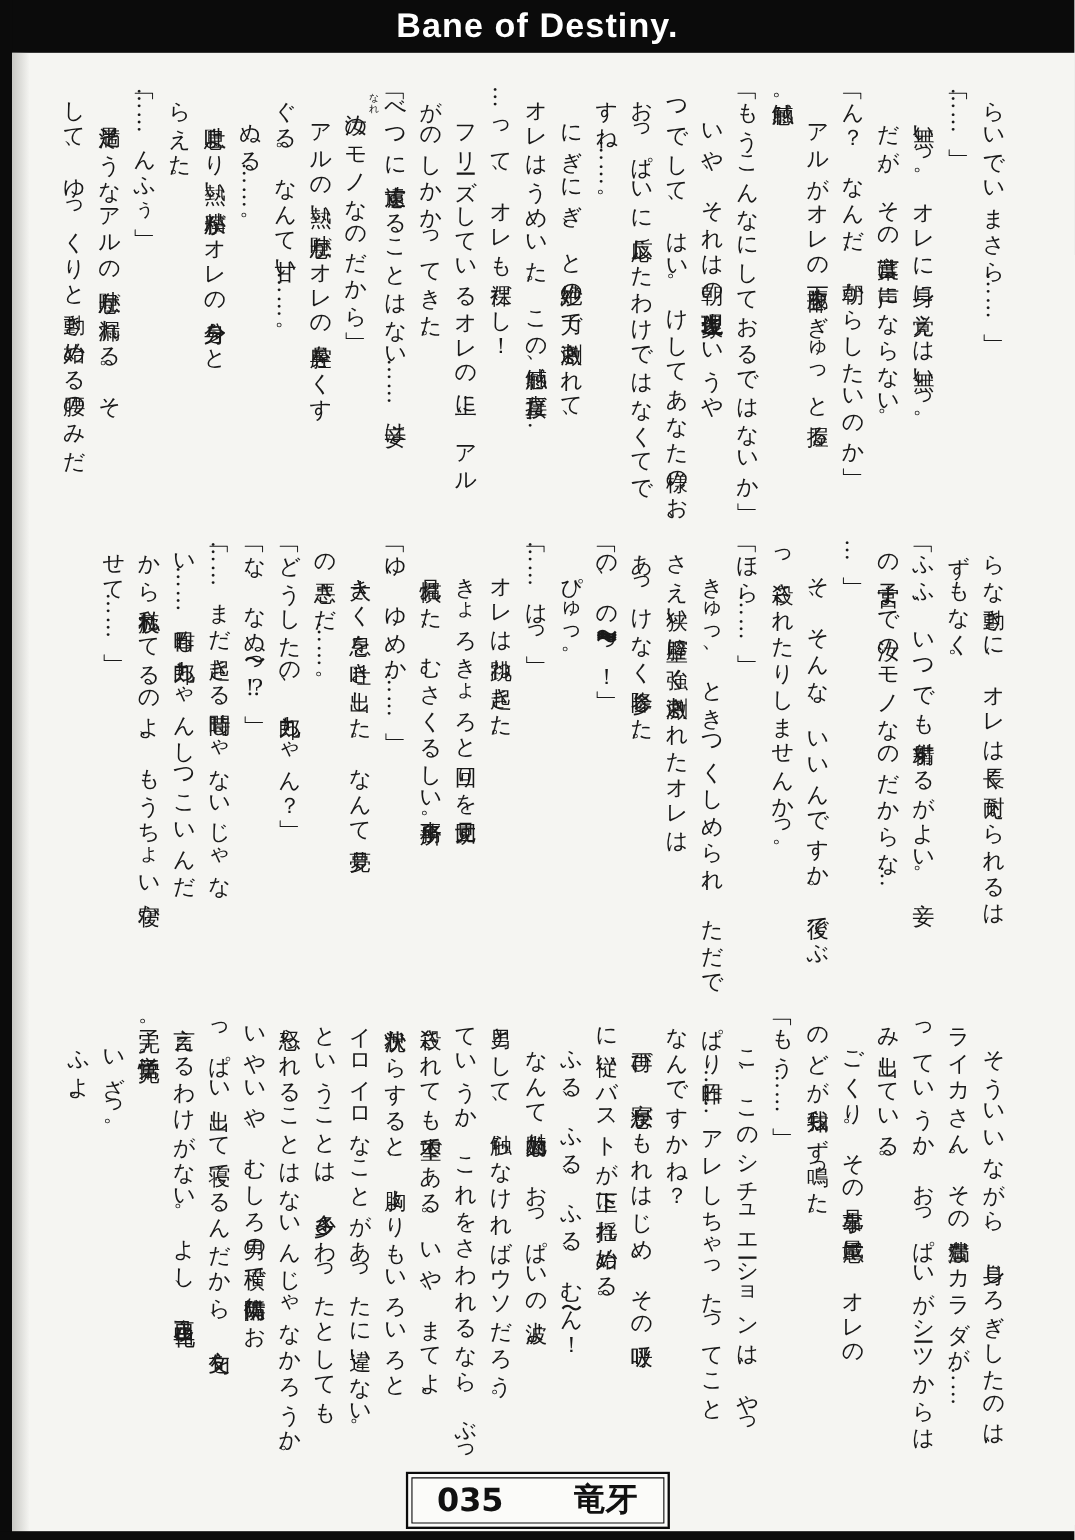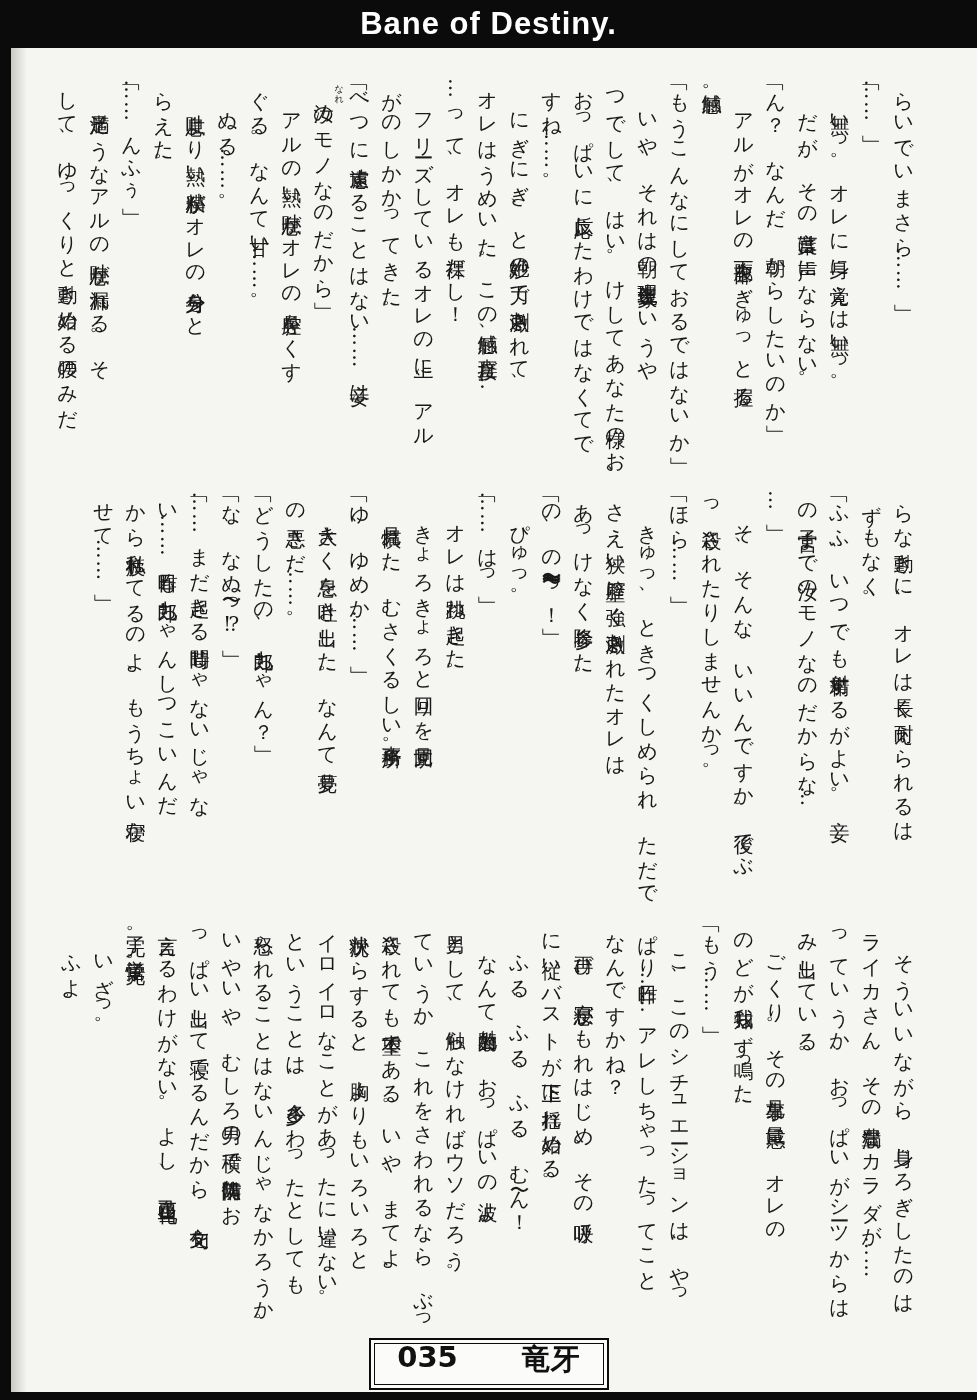--- a/index.html
+++ b/index.html
@@ -34,21 +34,21 @@
   ruby rt{font-size:9px;letter-spacing:0;}
   #block1{top:78px;height:400px;}
   #block2{top:490px;height:418px;}
   #block3{top:920px;height:420px;}
 
   .footer{
     position:absolute;bottom:10px;left:50%;transform:translateX(-50%);
     width:236px;height:48px;background:#fbfbf9;
     border:2px solid #0b0b0b;
     box-shadow:inset 0 0 0 3px #fbfbf9, inset 0 0 0 4px #0b0b0b;
-    display:flex;align-items:flex-start;justify-content:center;gap:64px;
+    display:flex;align-items:center;justify-content:center;gap:64px;
     font-family:"DejaVu Sans","Liberation Sans",sans-serif;
     font-weight:bold;font-size:29px;color:#111;
   }
 </style>
 </head>
 <body>
 
 <div class="page">
 
   <div class="topbar">

